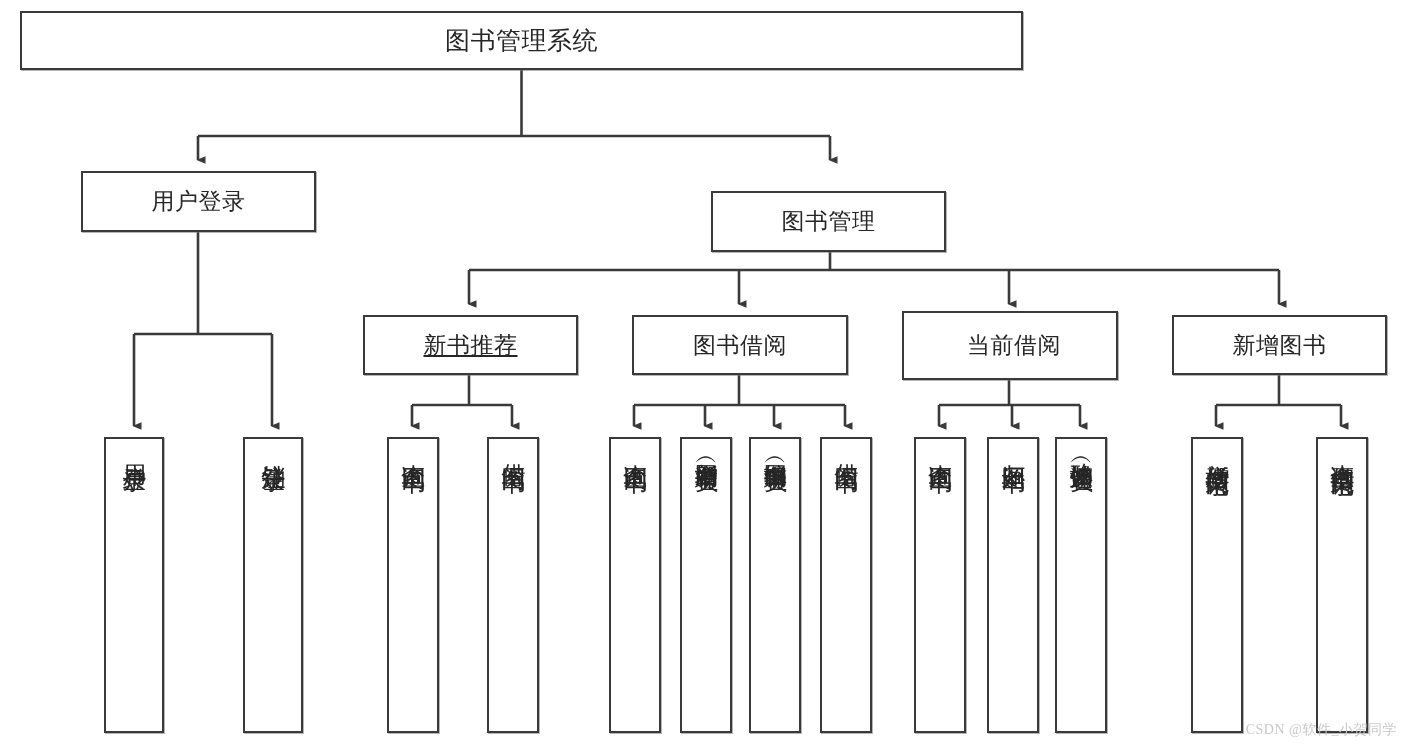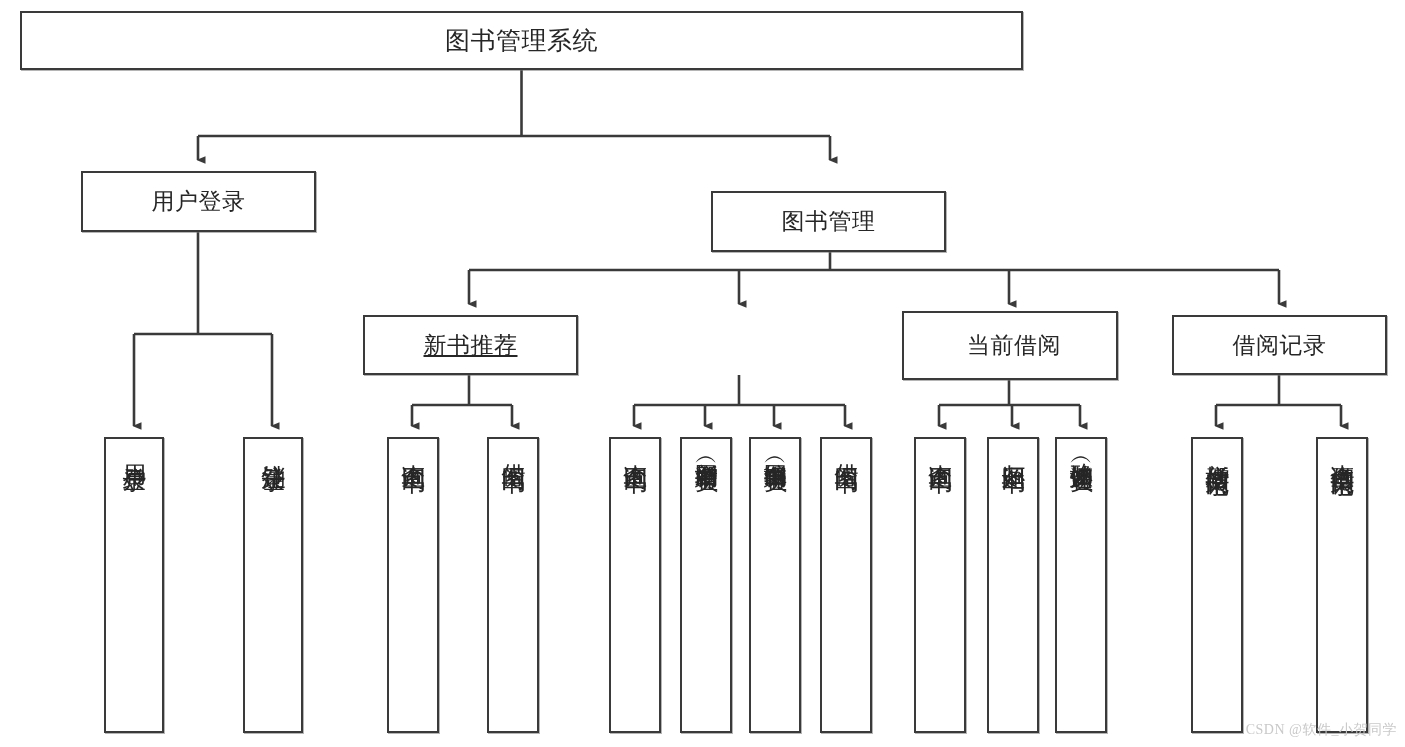--- a/index.html
+++ b/index.html
@@ -141,25 +141,28 @@
   <div class="node horiz" style="left: 81px; top: 171px; width: 235px; height: 61px; border-color: rgb(58, 58, 58); color: rgb(38, 38, 38); background: rgb(255, 255, 255);">
     <span class="lbl">用户登录</span>
   </div>
   <div class="node horiz" style="left: 711px; top: 171px; width: 235px; height: 61px; border-color: rgb(58, 58, 58); color: rgb(38, 38, 38); background: rgb(255, 255, 255); margin-top: 20px;">
     <span class="lbl">图书管理</span>
   </div>
 
   <div class="node horiz" style="left: 363px; top: 315px; width: 215px; height: 60px; border-color: rgb(58, 58, 58); color: rgb(38, 38, 38); background: rgb(255, 255, 255); text-decoration: underline;">
     <span class="lbl">新书推荐</span>
   </div>
+  <div class="node horiz" style="left: 632px; top: 315px; width: 216px; height: 60px; border-color: rgb(58, 58, 58); color: rgb(38, 38, 38); background: rgb(255, 255, 255);">
+    <span class="lbl">图书借阅</span>
+  </div>
   <div class="node horiz" style="left: 902px; top: 311px; width: 216px; height: 69px; border-color: rgb(58, 58, 58); color: rgb(38, 38, 38); background: rgb(255, 255, 255); padding-left: 8px;">
     <span class="lbl">当前借阅</span>
   </div>
   <div class="node horiz" style="left: 1172px; top: 315px; width: 215px; height: 60px; border-color: rgb(58, 58, 58); color: rgb(38, 38, 38); background: rgb(255, 255, 255);">
-    <span class="lbl">借阅记录</span>
+    <span class="lbl">新增图书</span>
   </div>
 
   <div class="node vert" style="left: 104px; top: 437px; width: 60px; height: 296px; border-color: rgb(58, 58, 58); color: rgb(38, 38, 38); background: rgb(255, 255, 255);">
     <span class="lbl">用户登录</span>
   </div>
   <div class="node vert" style="left: 243px; top: 437px; width: 60px; height: 296px; border-color: rgb(58, 58, 58); color: rgb(38, 38, 38); background: rgb(255, 255, 255);">
     <span class="lbl">注销登录</span>
   </div>
   <div class="node vert" style="left: 387px; top: 437px; width: 52px; height: 296px; border-color: rgb(58, 58, 58); color: rgb(38, 38, 38); background: rgb(255, 255, 255);">
     <span class="lbl">查询图书</span>

